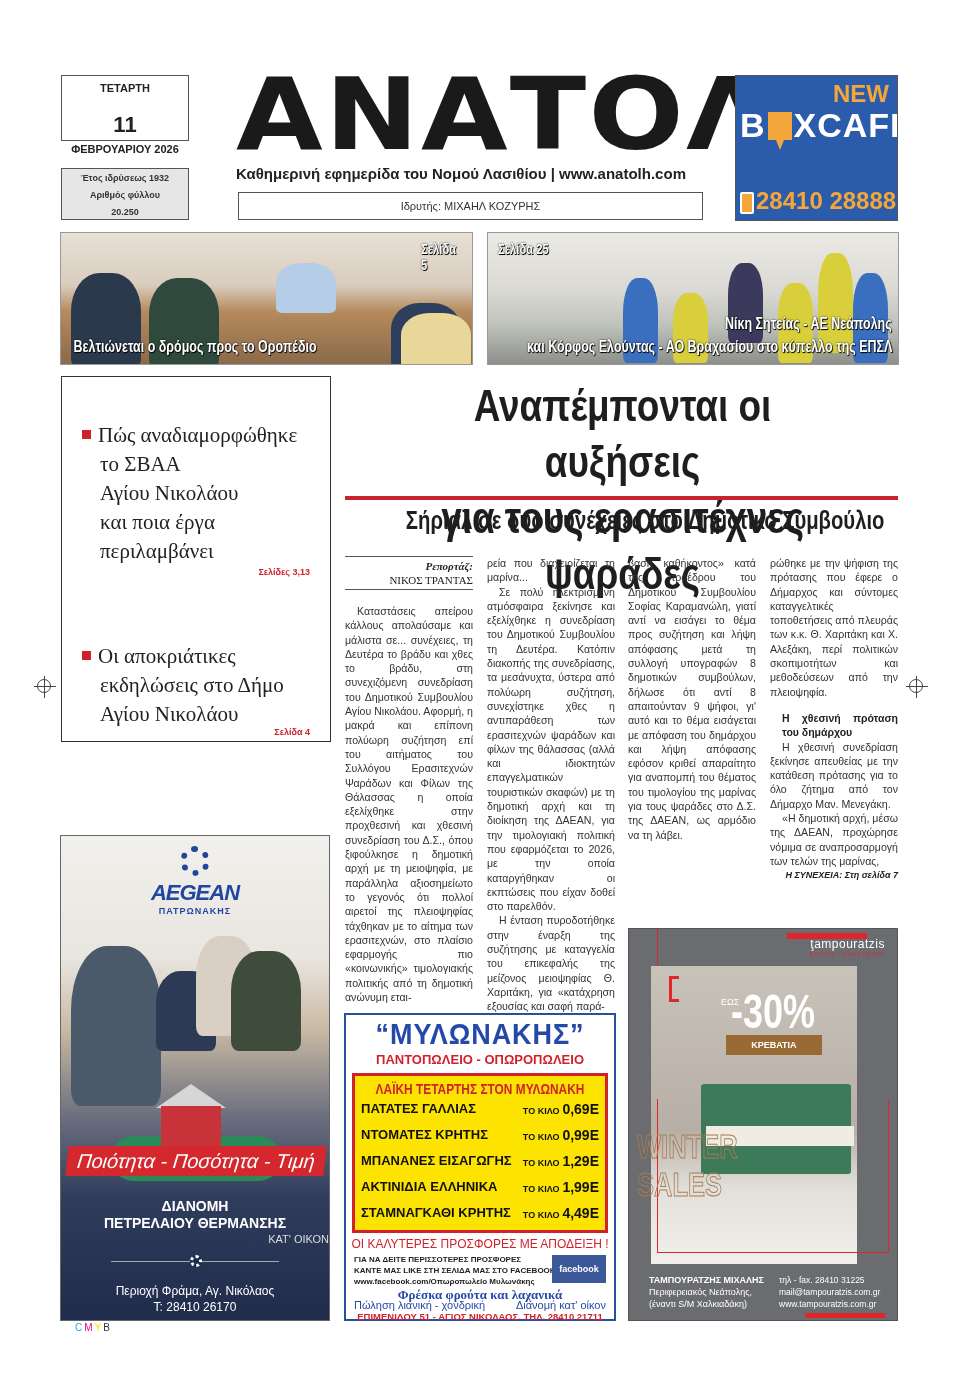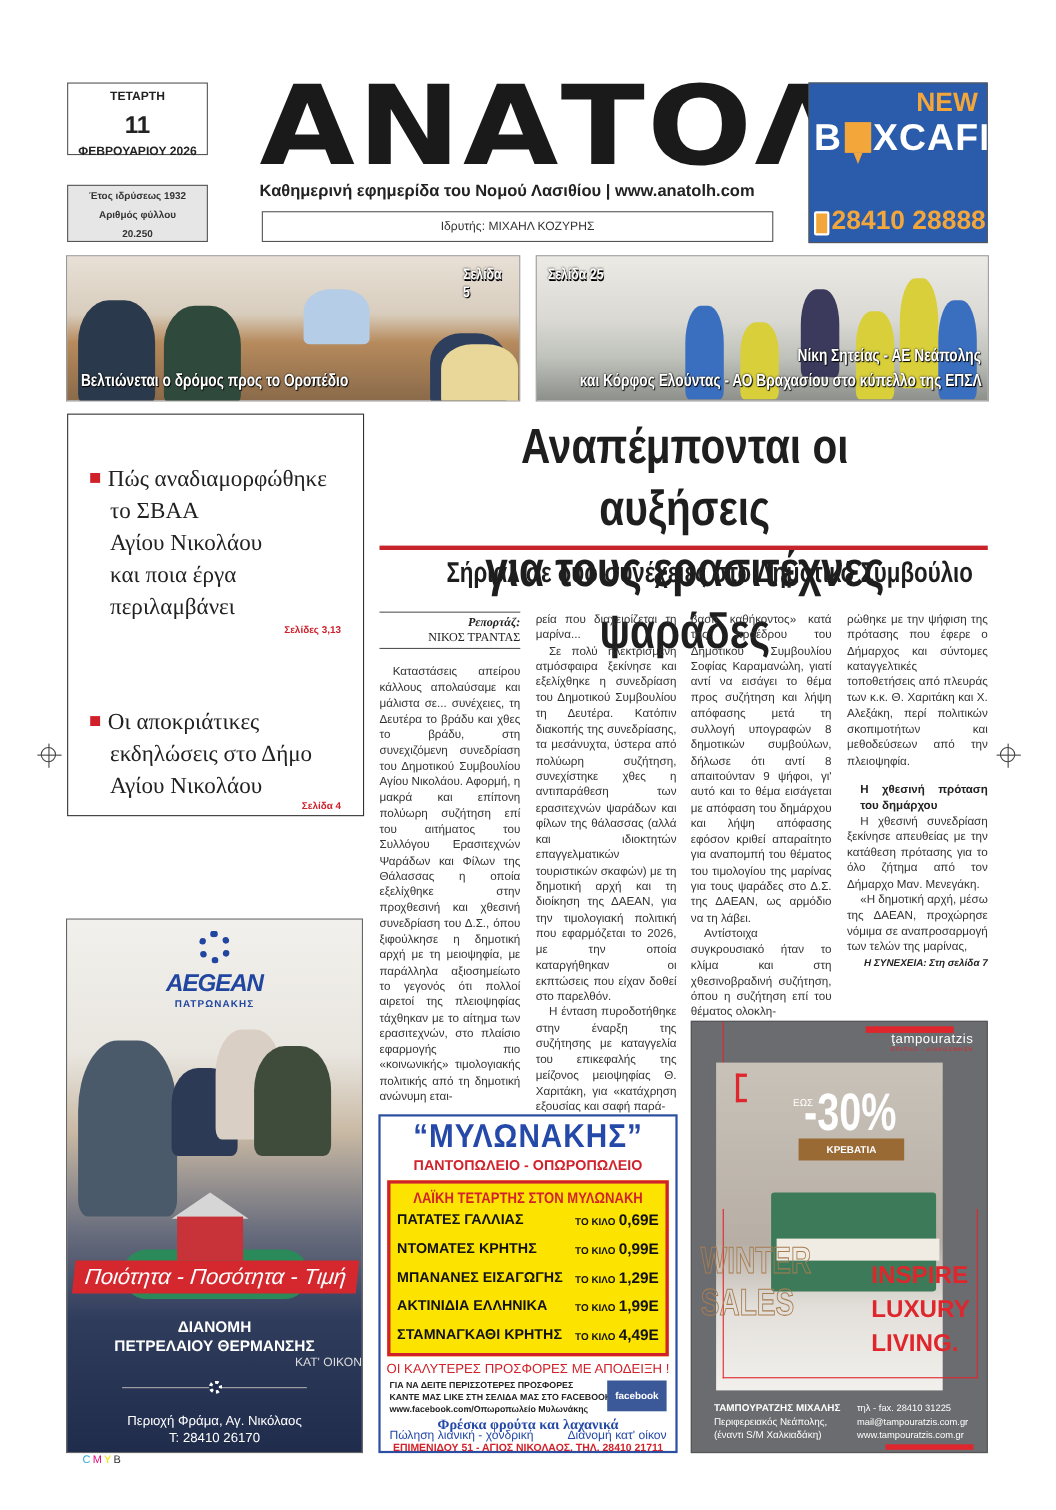--- a/index.html
+++ b/index.html
@@ -1,20 +1,20 @@
 <!DOCTYPE html>
 <html><head>
 <meta charset="utf-8">
 <style>
 *{box-sizing:border-box;margin:0;padding:0}
 body{width:960px;height:1373px;background:#fff;position:relative;overflow:hidden;font-family:"Liberation Sans",sans-serif;color:#222}
 .abs{position:absolute}
 .datebox{left:61px;top:75px;width:128px;height:66px;border:1px solid #555;text-align:center;font-weight:bold;font-size:11px;color:#222;background:#fff}
 .datebox .d1{margin-top:6px;font-size:11px}
-.datebox .d2{font-size:22px;margin-top:7px}
+.datebox .d2{font-size:22px;margin-top:18px}
 .datebox .d3{font-size:11px;margin-top:5px}
 .infobox{left:61px;top:168px;width:128px;height:52px;border:1px solid #555;background:#e6e6e6;text-align:center;font-size:9px;font-weight:bold;color:#333;line-height:17px;padding-top:1px}
 .masthead{left:236px;top:64px;width:470px;font-family:"DejaVu Sans",sans-serif;font-weight:bold;font-size:100px;letter-spacing:2px;line-height:102px;text-align:center;color:#1a1a1a;transform:scaleX(1.12);transform-origin:left center}
 .tagline{left:236px;top:165px;width:470px;font-size:15px;font-weight:bold;color:#222;white-space:nowrap}
 .founder{left:238px;top:192px;width:465px;height:28px;border:1px solid #555;text-align:center;font-size:11px;line-height:26px;color:#333}
 .boxcafe{left:735px;top:75px;width:163px;height:146px;background:#2b5cab;border:1px solid #555;overflow:hidden}
 .boxcafe .new{position:absolute;right:8px;top:4px;color:#f3a63a;font-weight:bold;font-size:24px}
 .boxcafe .brand{position:absolute;left:4px;top:30px;color:#fff;font-weight:bold;font-size:34px;letter-spacing:1px;white-space:nowrap}
 .boxcafe .brand .sq{display:inline-block;width:24px;height:28px;background:#f3a63a;vertical-align:-3px;margin:0 2px;position:relative}
 .boxcafe .brand .sq:after{content:"";position:absolute;left:8px;bottom:-10px;border-left:4px solid transparent;border-right:4px solid transparent;border-top:10px solid #f3a63a}
@@ -170,21 +170,20 @@
 <div class="col" style="left:345px;top:604px;width:128px">
   <p>Καταστάσεις απείρου κάλλους απολαύσαμε και μάλιστα σε... συνέχειες, τη Δευτέρα το βράδυ και χθες το βράδυ, στη συνεχιζόμενη συνεδρίαση του Δημοτικού Συμβουλίου Αγίου Νικολάου. Αφορμή, η μακρά και επίπονη πολύωρη συζήτηση επί του αιτήματος του Συλλόγου Ερασιτεχνών Ψαράδων και Φίλων της Θάλασσας η οποία εξελίχθηκε στην προχθεσινή και χθεσινή συνεδρίαση του Δ.Σ., όπου ξιφούλκησε η δημοτική αρχή με τη μειοψηφία, με παράλληλα αξιοσημείωτο το γεγονός ότι πολλοί αιρετοί της πλειοψηφίας τάχθηκαν με το αίτημα των ερασιτεχνών, στο πλαίσιο εφαρμογής πιο «κοινωνικής» τιμολογιακής πολιτικής από τη δημοτική ανώνυμη εται-</p>
 </div>
 <div class="col" style="left:487px;top:556px;width:128px">
   <p class="noind">ρεία που διαχειρίζεται τη μαρίνα...</p>
   <p>Σε πολύ ηλεκτρισμένη ατμόσφαιρα ξεκίνησε και εξελίχθηκε η συνεδρίαση του Δημοτικού Συμβουλίου τη Δευτέρα. Κατόπιν διακοπής της συνεδρίασης, τα μεσάνυχτα, ύστερα από πολύωρη συζήτηση, συνεχίστηκε χθες η αντιπαράθεση των ερασιτεχνών ψαράδων και φίλων της θάλασσας (αλλά και ιδιοκτητών επαγγελματικών τουριστικών σκαφών) με τη δημοτική αρχή και τη διοίκηση της ΔΑΕΑΝ, για την τιμολογιακή πολιτική που εφαρμόζεται το 2026, με την οποία καταργήθηκαν οι εκπτώσεις που είχαν δοθεί στο παρελθόν.</p>
   <p>Η ένταση πυροδοτήθηκε στην έναρξη της συζήτησης με καταγγελία του επικεφαλής της μείζονος μειοψηφίας Θ. Χαριτάκη, για «κατάχρηση εξουσίας και σαφή παρά-</p>
 </div>
 <div class="col" style="left:628px;top:556px;width:128px">
   <p class="noind">βαση καθήκοντος» κατά της προέδρου του Δημοτικού Συμβουλίου Σοφίας Καραμανώλη, γιατί αντί να εισάγει το θέμα προς συζήτηση και λήψη απόφασης μετά τη συλλογή υπογραφών 8 δημοτικών συμβούλων, δήλωσε ότι αντί 8 απαιτούνταν 9 ψήφοι, γι' αυτό και το θέμα εισάγεται με απόφαση του δημάρχου και λήψη απόφασης εφόσον κριθεί απαραίτητο για αναπομπή του θέματος του τιμολογίου της μαρίνας για τους ψαράδες στο Δ.Σ. της ΔΑΕΑΝ, ως αρμόδιο να τη λάβει.</p>
-  <p>Αντίστοιχα συγκρουσιακό ήταν το κλίμα και στη χθεσινοβραδινή συζήτηση, όπου η συζήτηση επί του θέματος ολοκλη-</p>
 </div>
 <div class="col" style="left:770px;top:556px;width:128px">
   <p class="noind">ρώθηκε με την ψήφιση της πρότασης που έφερε ο Δήμαρχος και σύντομες καταγγελτικές τοποθετήσεις από πλευράς των κ.κ. Θ. Χαριτάκη και Χ. Αλεξάκη, περί πολιτικών σκοπιμοτήτων και μεθοδεύσεων από την πλειοψηφία.</p>
   <p class="subtitle">Η χθεσινή πρόταση του δημάρχου</p>
   <p>Η χθεσινή συνεδρίαση ξεκίνησε απευθείας με την κατάθεση πρότασης για το όλο ζήτημα από τον Δήμαρχο Μαν. Μενεγάκη.</p>
   <p>«Η δημοτική αρχή, μέσω της ΔΑΕΑΝ, προχώρησε νόμιμα σε αναπροσαρμογή των τελών της μαρίνας,</p>
   <p class="cont">Η ΣΥΝΕΧΕΙΑ: Στη σελίδα 7</p>
 </div>
 
 <div class="abs reg" style="left:37px;top:679px"></div>
@@ -272,25 +271,20 @@
     <div class="pct">-30%</div>
     <div class="krev">ΚΡΕΒΑΤΙΑ</div>
     <div class="bed"></div>
     <div class="mat"></div>
   </div>
   <div class="redframe"></div>
   <div class="winter">
       <div>WINTER</div>
       <div>SALES</div>
     </div>
-  <div class="inspire">
-    <div>INSPIRE</div>
-    <div>LUXURY</div>
-    <div>LIVING.</div>
-  </div>
   <div class="foot1">
     <div><b>ΤΑΜΠΟΥΡΑΤΖΗΣ ΜΙΧΑΛΗΣ</b></div>
     <div>Περιφερειακός Νεάπολης,</div>
     <div>(έναντι S/M Χαλκιαδάκη)</div>
   </div>
   <div class="foot2">
     <div>τηλ - fax. 28410 31225</div>
     <div>mail@tampouratzis.com.gr</div>
     <div>www.tampouratzis.com.gr</div>
   </div>

